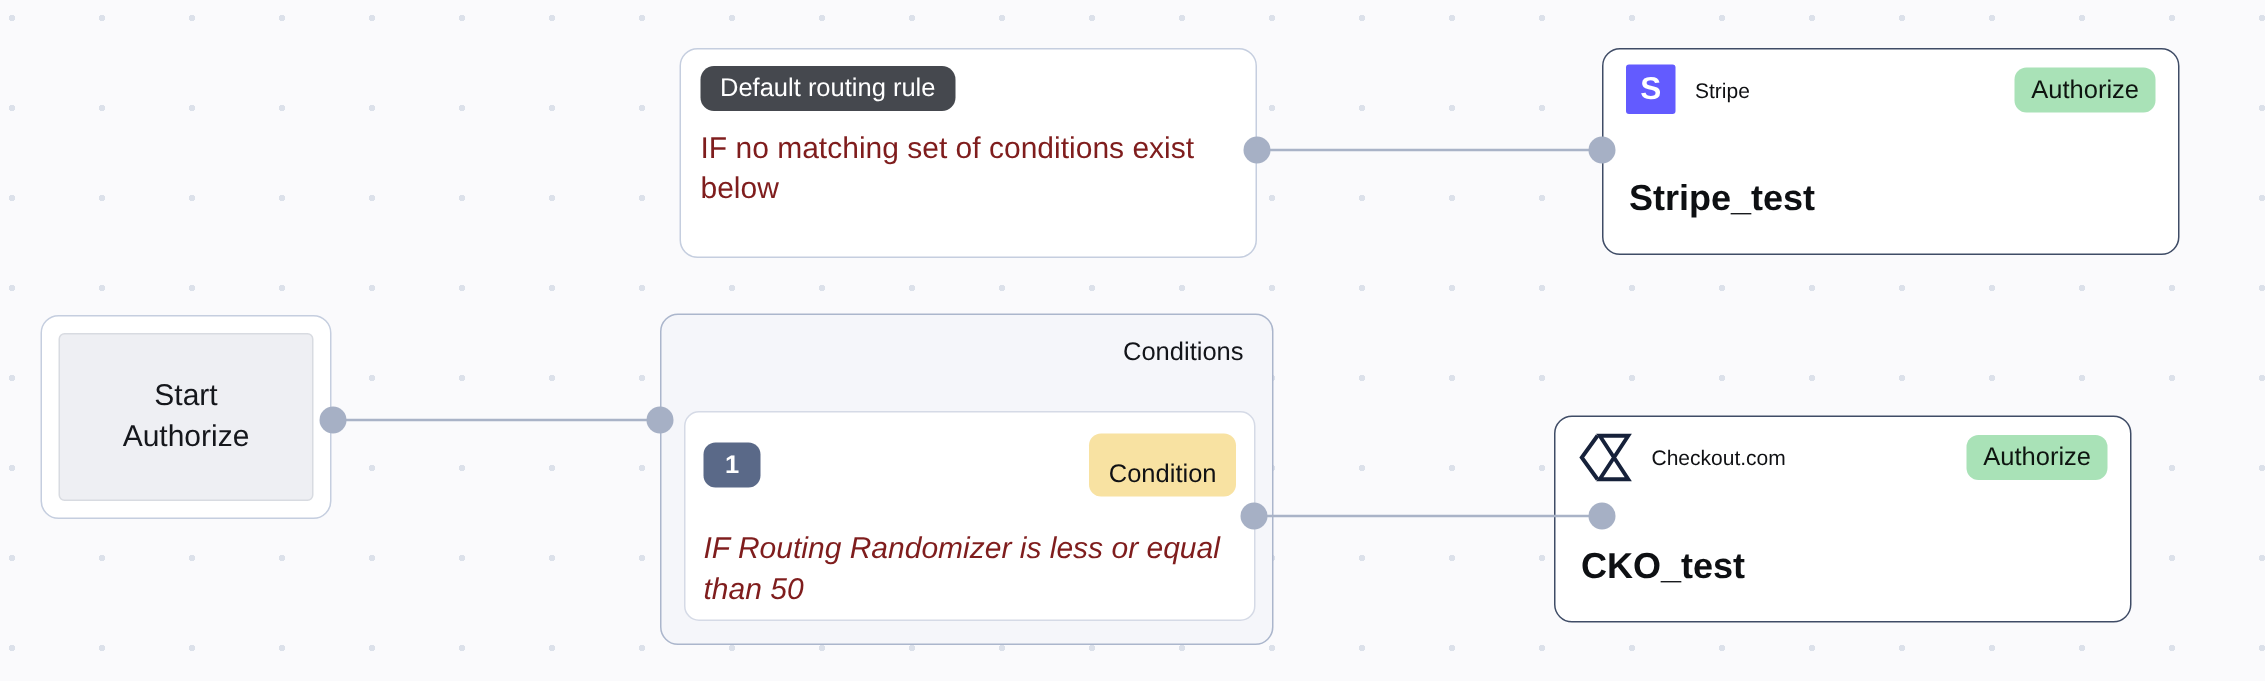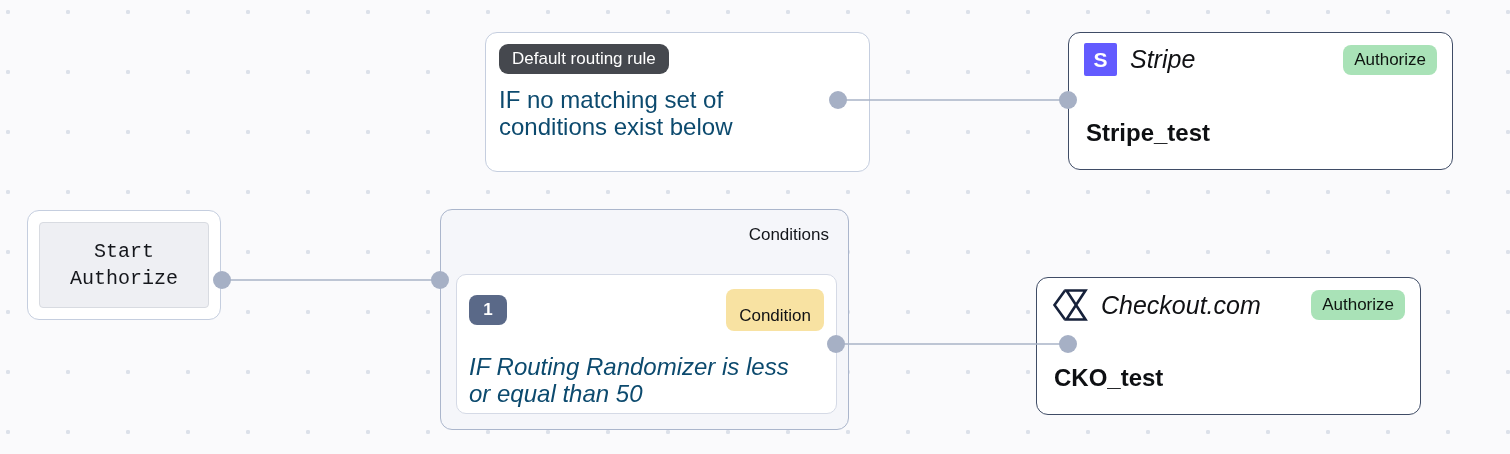--- a/index.html
+++ b/index.html
@@ -23,60 +23,58 @@
     width: 100%;
     height: 100%;
     z-index: 3;
     pointer-events: none;
   }
 
   .node, .card, .group { position: absolute; z-index: 2; }
 
   
   .start-node {
-    left: 27px; top: 210px; width: 194px; height: 110px;
+    left: 27px; top: 210px; width: 194px; height: 136px;
     background: #ffffff;
     border: 1.5px solid #c5cedf;
     border-radius: 12px;
     padding: 11px;
-    font-family: Liberation Mono, monospace;
   }
   .start-inner {
     width: 100%; height: 100%;
     background: #eeeff3;
     border: 1px solid #d8dbe1;
     border-radius: 4px;
     display: flex; align-items: center; justify-content: center;
     text-align: center;
     font-size: 20px; line-height: 27px;
     white-space: pre-line;
     color: #15171c;
   }
 
   
   .default-rule-card {
     left: 453px; top: 32px; width: 385px; height: 140px;
     background: #ffffff;
     border: 1.5px solid #c5cedf;
     border-radius: 12px;
     padding: 11px 13px;
-    margin-left: 32px;
   }
   .dark-badge {
     display: inline-block;
     background: #45484e;
     color: #ffffff;
     font-size: 17px; line-height: 21px;
     padding: 4px 13px 5px;
     border-radius: 9px;
   }
   .rule-text {
     margin-top: 12px;
-    font-size: 24px; line-height: 27px;
-    color: #0c4a6e;
+    font-size: 20px; line-height: 27px;
+    color: #7f1d1d;
     max-width: 330px;
   }
 
   
   .conditions {
     left: 440px; top: 209px; width: 409px; height: 221px;
     background: #f5f6fa;
     border: 1.5px solid #abb6cc;
     border-radius: 12px;
   }
@@ -115,21 +113,21 @@
     width: 385px; height: 138px;
     background: #ffffff;
     border: 1.6px solid #3f4c66;
     border-radius: 12px;
     padding: 10px 15px;
   }
   .stripe-card   { left: 1068px; top: 32px; }
   .checkout-card { left: 1036px; top: 277px; }
 
   .proc-header { display: flex; align-items: center; }
-  .proc-name { margin-left: 13px; font-size: 25px; color: #101114; font-style: italic; }
+  .proc-name { margin-left: 13px; font-size: 14px; color: #101114; }
   .green-badge {
     margin-left: auto;
     background: #a9e2b7;
     color: #0e1510;
     font-size: 17px; line-height: 21px;
     padding: 4px 11px 5px;
     border-radius: 8px;
   }
   .proc-account {
     position: absolute; left: 17px; bottom: 22px;

